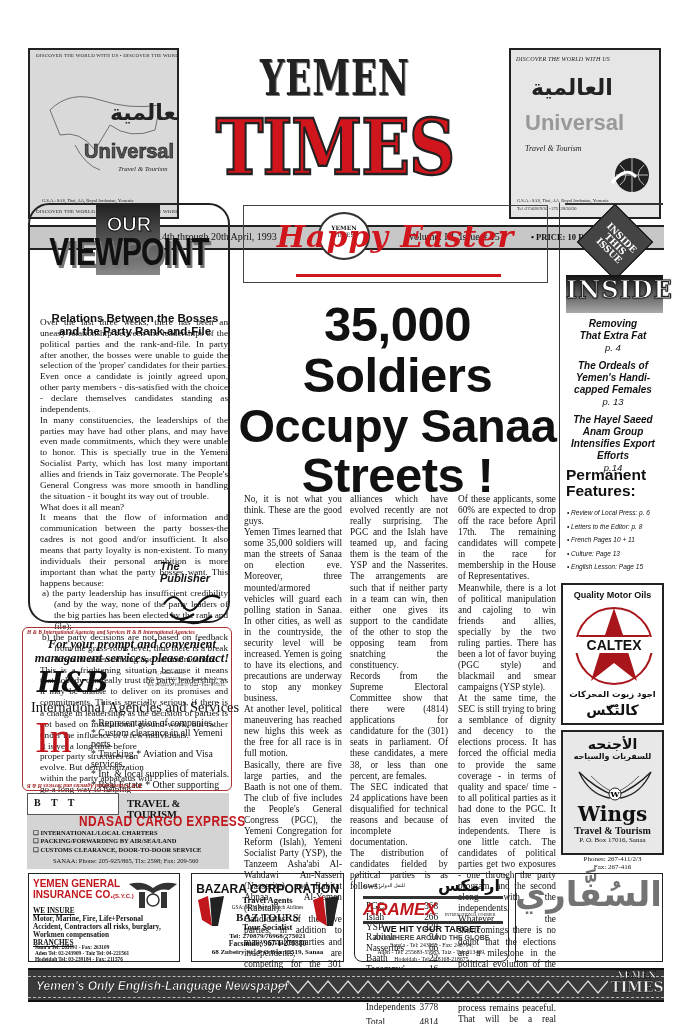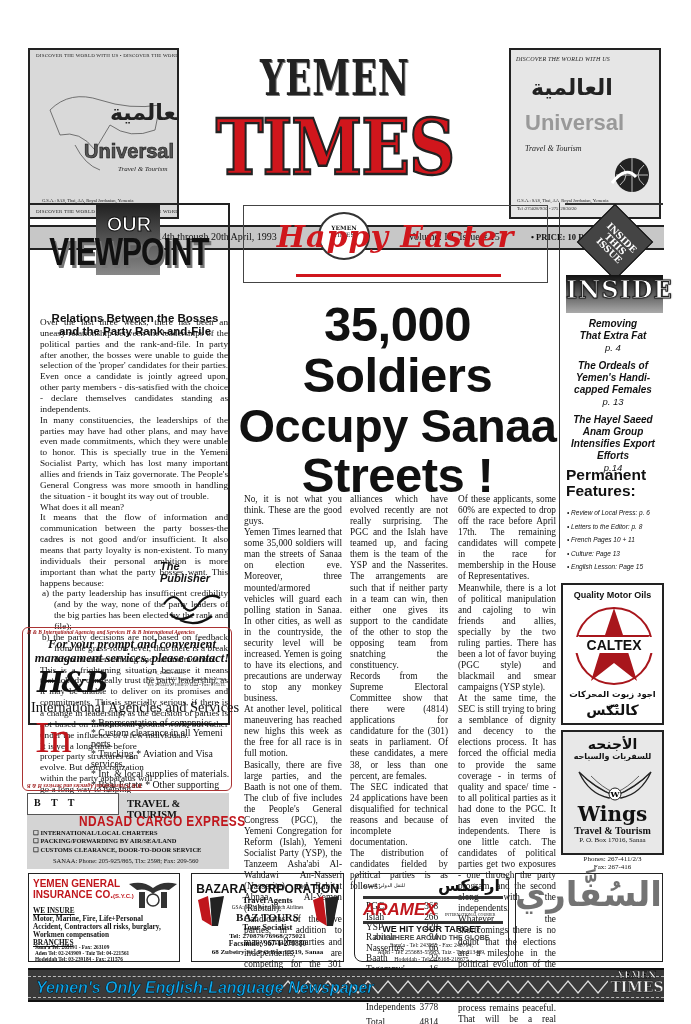--- a/index.html
+++ b/index.html
@@ -95,21 +95,21 @@
   .aramex-box { border: 1.5px solid #222; border-radius: 8px; }
   .aramex-word { font-family: "Liberation Sans", sans-serif; font-weight: 900; font-style: italic; color: #c0161c; font-size: 17px; }
   .aramex-slogan { font-family: "Liberation Sans", sans-serif; font-weight: 900; font-size: 9px; text-align: center; }
   .aramex-addr { font-size: 5.8px; text-align: center; line-height: 1.2; }
 
   .soffary { border: 1.5px solid #222; }
   .soffary-en { font-family: "Liberation Sans", sans-serif; font-weight: 900; font-size: 20px; color: #c0161c; text-align: center; letter-spacing: -0.5px; }
 
   
   .banner { background: #3a3a3a; border-top: 2px solid #111; border-bottom: 2px solid #111; overflow: hidden; }
-  .banner .motto { font-family: "Liberation Sans", sans-serif; font-weight: bold; font-style: italic; color: #0ea5e9; font-size: 16px; white-space: nowrap;
+  .banner .motto { font-family: "Liberation Sans", sans-serif; font-weight: bold; font-style: italic; color: #ffffff; font-size: 12px; white-space: nowrap;
     -webkit-text-stroke: 0.4px #000; }
   .banner .stripe { border-top: 1px dashed #bbb; border-bottom: 1px dashed #bbb; }
   .banner .mini-logo { font-family: "DejaVu Serif", serif; font-weight: bold; color: #eee; text-align: center; line-height: 1; -webkit-text-stroke: 0.4px #000; }
 </style>
 </head>
 <body>
 
 <div class="abs mast-ad" style="left:28px;top:48px;width:151px;height:171px;">
   <div class="ring" style="left:6px;top:3px;">DISCOVER THE WORLD WITH US • DISCOVER THE WORLD WITH US •</div>
   <div class="ring" style="left:6px;bottom:3px;">DISCOVER THE WORLD WITH US • DISCOVER THE WORLD WITH US •</div>
@@ -145,21 +145,21 @@
 <div class="abs dateline" style="left:28px;top:225px;width:636px;height:25px;">
   <span style="left:123px;">• 14th through 20th April, 1993</span>
   <span style="left:380px;">Volume: III, Issue # 15</span>
   <span style="left:503px;font-weight:bold;font-size:8.5px;top:5px;">• PRICE: 10 Riyals •</span>
 </div>
 <div class="abs emblem" style="left:318px;top:212px;width:52px;height:48px;padding-top:10px;">
   <div style="font-family:'DejaVu Serif',serif;">YEMEN</div>
   <div style="font-family:'DejaVu Serif',serif;font-weight:normal;">TIMES</div>
 </div>
 
-<div class="abs viewpoint" style="left:28px;top:203px;width:202px;height:522px;">
+<div class="abs viewpoint" style="left:28px;top:203px;width:202px;height:420px;border-radius:21px;">
   <div class="abs" style="left:66px;top:0;width:64px;height:70px;background:linear-gradient(#222,#888);"></div>
   <div class="abs vp-title" style="left:0;width:100%;top:8px;font-size:20px;color:#fff;-webkit-text-stroke:1px #111;">OUR</div>
   <div class="abs vp-title" style="left:0;width:100%;top:30px;font-size:30px;letter-spacing:-1px;transform:scaleY(1.3);text-shadow:2px 2px 0 #777;">VIEWPOINT</div>
   <div class="abs vp-head" style="left:20px;top:80px;width:170px;margin-top:27px;">Relations Between the Bosses and the Party Rank-and-File</div>
   <div class="abs body-text" style="left:10px;top:112px;width:188px;">
     <p>Over the last three weeks, there has been an uneasy relationship between the leaderships of the political parties and the rank-and-file. In party after another, the bosses were unable to guide the selection of the 'proper' candidates for their parties. Even once a candidate is jointly agreed upon, other party members - dis-satisfied with the choice - declare themselves candidates standing as independents.</p>
     <p>In many constituencies, the leaderships of the parties may have had other plans, and may have even made commitments, which they were unable to honor. This is specially true in the Yemeni Socialist Party, which has lost many important allies and friends in Taiz governorate. The People's General Congress was more smooth in handling the situation - it bought its way out of trouble.</p>
     <p>What does it all mean?</p>
     <p>It means that the flow of information and communication between the party bosses-the cadres is not good and/or insufficient. It also means that party loyalty is non-existent.  To many individuals their personal ambition is more important than what the party bosses want.  This happens because:</p>
     <p class="li">a) the party leadership has insufficient credibility (and by the way, none of the party leaders of the big parties has been elected by the rank and file);</p>

